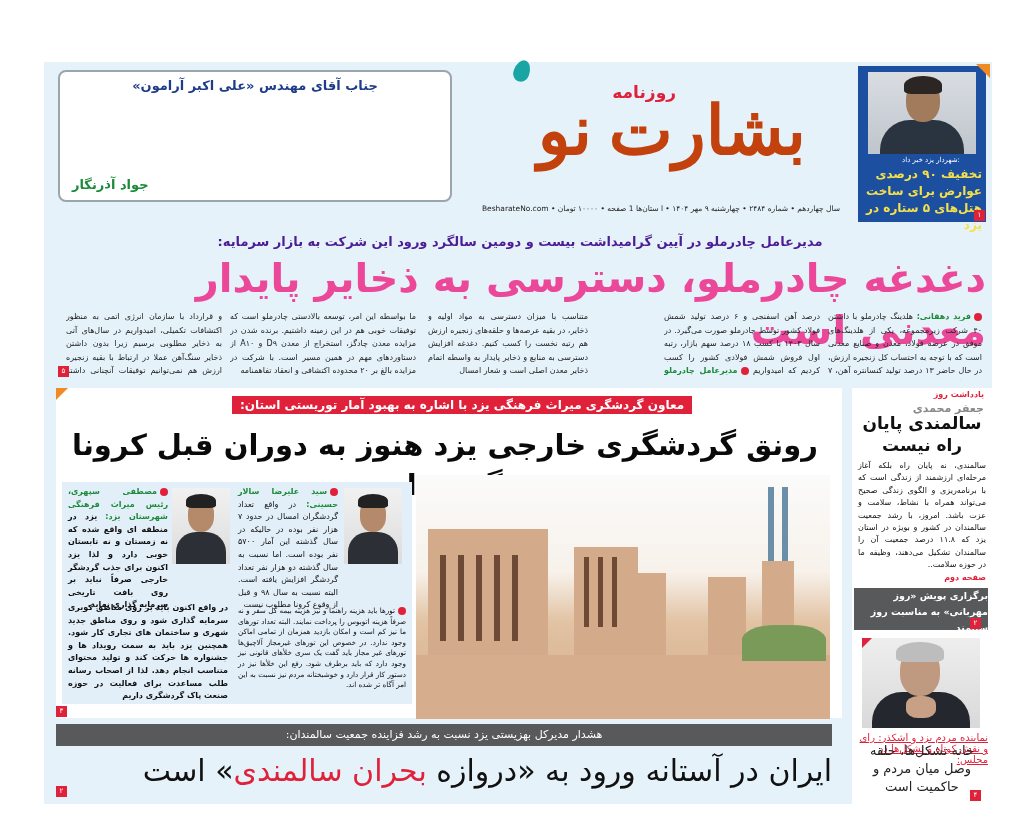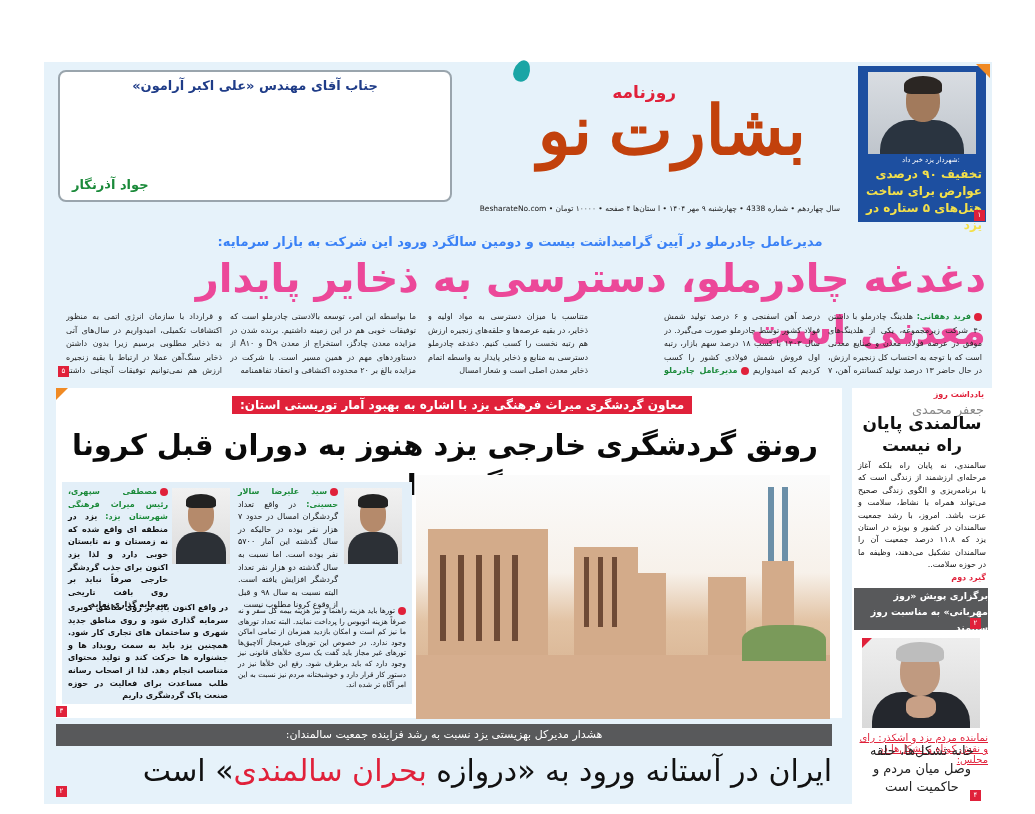--- a/index.html
+++ b/index.html
@@ -18,21 +18,21 @@
   .promo{position:absolute;left:858px;top:66px;width:128px;height:156px;background:#1d4fa0;}
   .promo .photo{position:absolute;left:10px;top:6px;width:108px;height:82px;background:linear-gradient(#d9dde2,#bfc5cc);}
   .promo .head{position:absolute;left:38px;top:8px;width:34px;height:42px;background:#a27a5c;border-radius:45%;}
   .promo .hair{position:absolute;left:36px;top:4px;width:38px;height:18px;background:#2b2623;border-radius:50% 50% 20% 20%;}
   .promo .suit{position:absolute;left:12px;top:48px;width:84px;height:34px;background:#2a3440;border-radius:30px 30px 0 0;}
   .promo .cap{position:absolute;left:9px;top:90px;width:128px;text-align:center;color:#fff;font-size:7px;}
   .promo .txt{position:absolute;left:4px;top:100px;width:120px;text-align:right;color:#f4e04a;font-weight:bold;font-size:12px;line-height:17px;direction:rtl;}
   .tri{position:absolute;width:0;height:0;border-style:solid;}
   .pgnum{position:absolute;width:11px;height:11px;background:#e0213a;color:#fff;font-size:7px;line-height:11px;text-align:center;}
   
-  .lead-kicker{position:absolute;left:60px;top:234px;width:920px;text-align:center;color:#3b82f6;font-weight:bold;font-size:13px;direction:rtl;}
+  .lead-kicker{position:absolute;left:60px;top:234px;width:920px;text-align:center;color:#4c1d95;font-weight:bold;font-size:13px;direction:rtl;}
   .lead-head{position:absolute;left:56px;top:252px;width:930px;text-align:right;color:#ec4899;font-weight:bold;font-size:40px;line-height:52px;direction:rtl;letter-spacing:-1px;}
   .cols{position:absolute;top:310px;height:70px;direction:rtl;font-size:8px;line-height:13.5px;color:#222;text-align:justify;overflow:hidden;}
   .cols .hl{color:#1b8a3a;font-weight:bold;}
   .dot{display:inline-block;width:8px;height:8px;border-radius:50%;background:#e0213a;margin-left:3px;vertical-align:middle;}
   
   .tour{position:absolute;left:56px;top:388px;width:786px;height:330px;background:#ffffff;}
   .tour-kicker{position:absolute;left:232px;top:396px;background:#e0213a;color:#fff;font-size:12px;font-weight:bold;padding:2px 8px;direction:rtl;}
   .tour-head{position:absolute;left:60px;top:425px;width:770px;text-align:center;color:#0a0a0a;font-weight:bold;font-size:29px;line-height:40px;direction:rtl;}
   .interview{position:absolute;left:62px;top:482px;width:350px;height:222px;background:#e3eff8;}
   .card{position:absolute;top:486px;direction:rtl;font-size:8px;line-height:12.6px;color:#111;text-align:justify;}
@@ -41,21 +41,21 @@
   .pp{position:absolute;width:58px;height:76px;background:linear-gradient(#f1f1f1,#dcdcdc);overflow:hidden;}
   .pp .h{position:absolute;left:16px;top:10px;width:26px;height:34px;background:#b58a6b;border-radius:45%;}
   .pp .hr{position:absolute;left:14px;top:6px;width:30px;height:14px;background:#222;border-radius:50% 50% 20% 20%;}
   .pp .s{position:absolute;left:4px;top:44px;width:50px;height:32px;background:#2c3036;border-radius:20px 20px 0 0;}
   .photo-yazd{position:absolute;left:416px;top:475px;width:414px;height:244px;background:linear-gradient(#fbfbfb 0%,#f7f1ea 40%,#e2c3a4 60%,#d1a987 100%);overflow:hidden;}
   .bldg{position:absolute;background:#d3ab8a;}
   .bar{position:absolute;background:#6e4a36;}
   
   .side{position:absolute;left:852px;top:388px;width:140px;height:416px;background:#ffffff;}
   .side .tag{position:absolute;right:8px;top:2px;color:#e0213a;font-size:8px;font-weight:bold;direction:rtl;}
-  .side .auth{position:absolute;right:8px;top:14px;color:#888;font-size:13px;direction:rtl;}
+  .side .auth{position:absolute;right:8px;top:14px;color:#888;font-size:11px;direction:rtl;font-weight:bold;}
   .side .title{position:absolute;left:0;top:24px;width:140px;text-align:center;font-weight:bold;font-size:17px;line-height:22px;color:#111;direction:rtl;}
   .side .body{position:absolute;left:6px;top:72px;width:128px;font-size:8px;line-height:12.4px;color:#111;direction:rtl;text-align:justify;}
   .side .more{color:#e0213a;font-weight:bold;}
   .gray-box{position:absolute;left:854px;top:588px;width:134px;height:42px;background:#58595b;color:#fff;font-size:9.5px;line-height:16px;direction:rtl;font-weight:bold;}
   .old-photo{position:absolute;left:862px;top:638px;width:118px;height:90px;background:linear-gradient(#eeeeee,#d9d9d9);overflow:hidden;}
   .old-photo .h{position:absolute;left:38px;top:10px;width:40px;height:48px;background:#c09a80;border-radius:45%;}
   .old-photo .hr{position:absolute;left:34px;top:4px;width:48px;height:20px;background:#bdbdbd;border-radius:50% 50% 20% 20%;}
   .old-photo .s{position:absolute;left:10px;top:54px;width:98px;height:40px;background:#24272d;border-radius:30px 30px 0 0;}
   .old-photo .hands{position:absolute;left:44px;top:58px;width:30px;height:22px;background:#c8a086;border-radius:40%;}
   .old-cap{position:absolute;left:856px;top:732px;width:132px;text-align:right;color:#e0213a;font-size:10px;direction:rtl;text-decoration:underline;}
@@ -73,21 +73,21 @@
 <div class="condolence">
   <div class="l1">جناب آقای مهندس «علی اکبر آرامون»</div>
   <div class="sig">جواد آذرنگار</div>
 </div>
 
 <div class="logo">
   <div class="drop"></div>
   <div class="pre">روزنامه</div>
   <div class="name">بشارت نو</div>
 </div>
-<div class="issue">سال چهاردهم • شماره 4338 • چهارشنبه ۹ مهر ۱۴۰۴ • ا ستان‌ها ۴ صفحه • ۱۰۰۰۰ تومان • BesharateNo.com</div>
+<div class="issue">سال چهاردهم • شماره ۲۴۸۴ • چهارشنبه ۹ مهر ۱۴۰۴ • ا ستان‌ها 1 صفحه • ۱۰۰۰۰ تومان • BesharateNo.com</div>
 
 <div class="promo">
   <div class="photo">
     <div class="suit"></div>
     <div class="head"></div>
     <div class="hair"></div>
   </div>
   <div class="cap">شهردار یزد خبر داد:</div>
   <div class="txt">تخفیف ۹۰ درصدی عوارض برای ساخت هتل‌های ۵ ستاره در یزد</div>
 </div>
@@ -98,21 +98,21 @@
 <div class="lead-head">دغدغه چادرملو، دسترسی به ذخایر پایدار معدنی است</div>
 
 <div class="cols" style="left:828px;width:154px;">
   <span class="dot"></span><span class="hl">فرید دهقانی:</span> <span>هلدینگ چادرملو با داشتن ۴۰ شرکت زیرمجموعه، یکی از هلدینگ‌های موفق در عرصه فولاد، معدن و صنایع معدنی است که با توجه به احتساب کل زنجیره ارزش، در حال حاضر ۱۳ درصد تولید کنسانتره آهن، ۷ درصد گندله، ۱۰</span>
 </div>
 <div class="cols" style="left:664px;width:156px;">
   <span>درصد آهن اسفنجی و ۶ درصد تولید شمش فولاد کشور توسط چادرملو صورت می‌گیرد. در سال ۱۴۰۳ با کسب ۱۸ درصد سهم بازار، رتبه اول فروش شمش فولادی کشور را کسب کردیم که امیدواریم</span>
   <span class="dot"></span><span class="hl">مدیرعامل چادرملو ادامه داد:</span>
 </div>
 <div class="cols" style="left:428px;width:160px;">
-  <span>متناسب با میزان دسترسی به مواد اولیه و ذخایر، در بقیه عرصه‌ها و حلقه‌های زنجیره ارزش هم رتبه نخست را کسب کنیم. دغدغه چادرملو دسترسی به منابع و ذخایر پایدار به واسطه اتمام ذخایر معدن اصلی است و شعار امسال</span>
+  <span>متناسب با میزان دسترسی به مواد اولیه و ذخایر، در بقیه عرصه‌ها و حلقه‌های زنجیره ارزش هم رتبه نخست را کسب کنیم. دغدغه افزایش دسترسی به منابع و ذخایر پایدار به واسطه اتمام ذخایر معدن اصلی است و شعار امسال</span>
 </div>
 <div class="cols" style="left:230px;width:186px;">
   <span>ما بواسطه این امر، توسعه بالادستی چادرملو است که توفیقات خوبی هم در این زمینه داشتیم. برنده شدن در مزایده معدن چادگز، استخراج از معدن D۹ و A۱۰ از دستاوردهای مهم در همین مسیر است. با شرکت در مزایده بالغ بر ۲۰ محدوده اکتشافی و انعقاد تفاهمنامه</span>
 </div>
 <div class="cols" style="left:66px;width:156px;">
   <span>و قرارداد با سازمان انرژی اتمی به منظور اکتشافات تکمیلی، امیدواریم در سال‌های آتی به ذخایر مطلوبی برسیم زیرا بدون داشتن ذخایر سنگ‌آهن عملا در ارتباط با بقیه زنجیره ارزش هم نمی‌توانیم توفیقات آنچنانی داشته باشیم</span>
 </div>
 <div class="pgnum" style="left:58px;top:366px;">۵</div>
 
 <div class="tour"></div>
@@ -164,21 +164,21 @@
   <b>در واقع اکنون باید بر روی مناطق کویری سرمایه گذاری شود و روی مناطق جدید شهری و ساختمان های تجاری کار شود. همچنین یزد باید به سمت رویداد ها و جشنواره ها حرکت کند و تولید محتوای متناسب انجام دهد. لذا از اصحاب رسانه طلب مساعدت برای فعالیت در حوزه صنعت پاک گردشگری داریم</b>
 </div>
 <div class="pgnum" style="left:56px;top:706px;">۳</div>
 
 <div class="side">
   <div class="tag">یادداشت روز</div>
   <div class="auth">جعفر محمدی</div>
   <div class="title">سالمندی پایان راه نیست</div>
   <div class="body">
     <span>سالمندی، نه پایان راه بلکه آغاز مرحله‌ای ارزشمند از زندگی است که با برنامه‌ریزی و الگوی زندگی صحیح می‌تواند همراه با نشاط، سلامت و عزت باشد. امروز، با رشد جمعیت سالمندان در کشور و بویژه در استان یزد که ۱۱.۸ درصد جمعیت آن را سالمندان تشکیل می‌دهند، وظیفه ما در حوزه سلامت..</span>
-    <div class="more">گیرد دوم</div>
+    <div class="more">صفحه دوم</div>
   </div>
 </div>
 <div class="gray-box">
   <span>برگزاری پویش «روز مهربانی» به مناسبت روز سالمند</span>
 </div>
 <div class="pgnum" style="left:970px;top:618px;">۲</div>
 
 <div class="old-photo">
   <div class="s"></div>
     <div class="h"></div>

